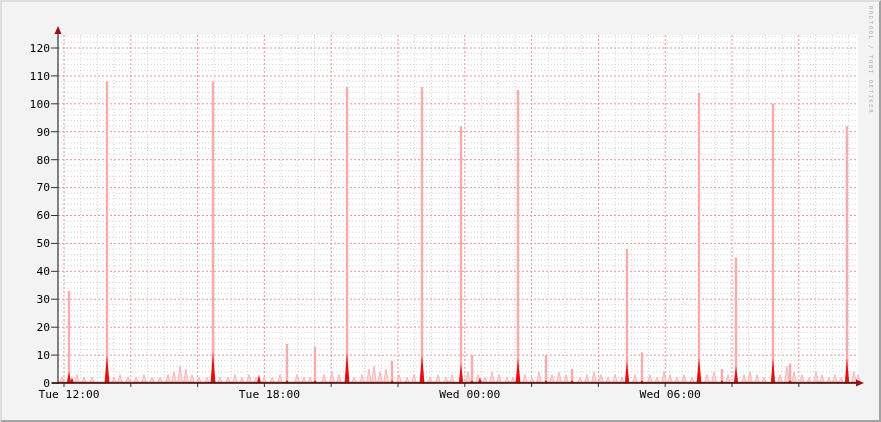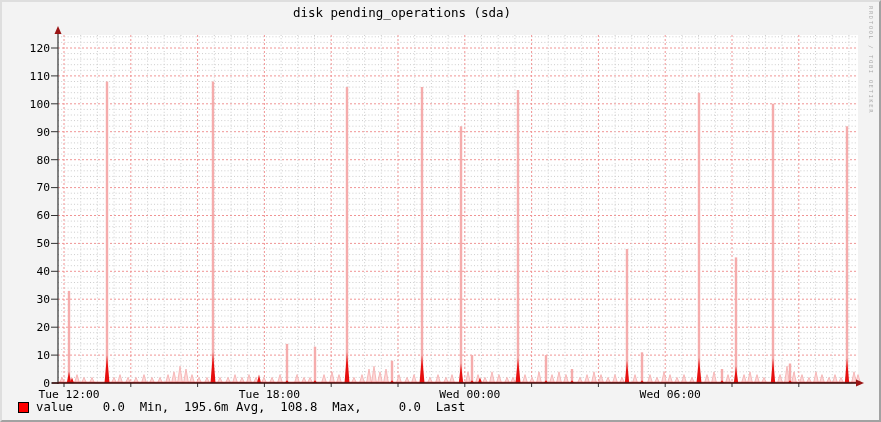--- a/index.html
+++ b/index.html
@@ -255,19 +255,14 @@
           <text x="48" y="77.7" text-anchor="end" font-size="11.3" fill="#000000">110</text>
           <text x="48" y="49.8" text-anchor="end" font-size="11.3" fill="#000000">120</text>
         </g>
         <g>
           <text x="67" y="396" text-anchor="middle" font-size="11.3" fill="#000000">Tue 12:00</text>
           <text x="267.4" y="396" text-anchor="middle" font-size="11.3" fill="#000000">Tue 18:00</text>
           <text x="467.8" y="396" text-anchor="middle" font-size="11.3" fill="#000000">Wed 00:00</text>
           <text x="668.2" y="396" text-anchor="middle" font-size="11.3" fill="#000000">Wed 06:00</text>
         </g>
       </svg></div>
-  <div id="title">disk pending_operations (sda)</div>
   <div id="watermark">RRDTOOL / TOBI OETIKER</div>
-  <div id="legend">
-    <span id="legend-swatch"></span>
-    <span id="legend-text">value    0.0  Min,  195.6m Avg,  108.8  Max,     0.0  Last</span>
-  </div>
 </div>
 
 </body></html>

